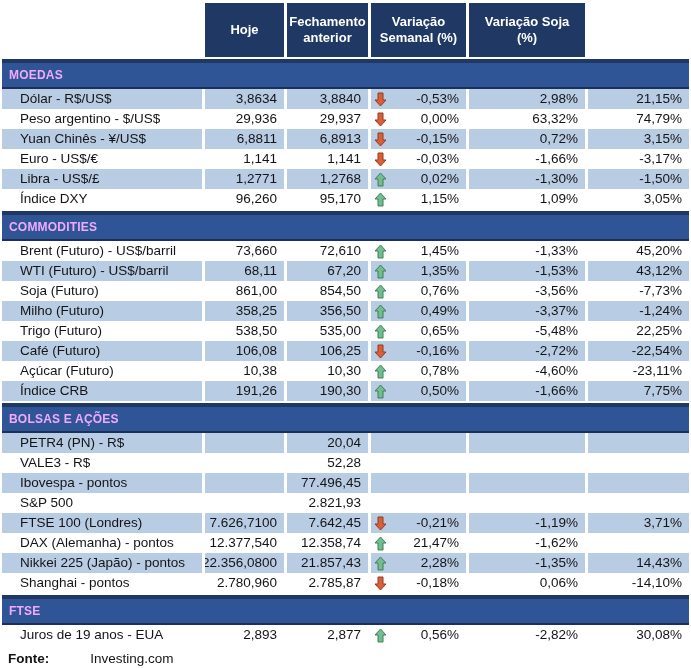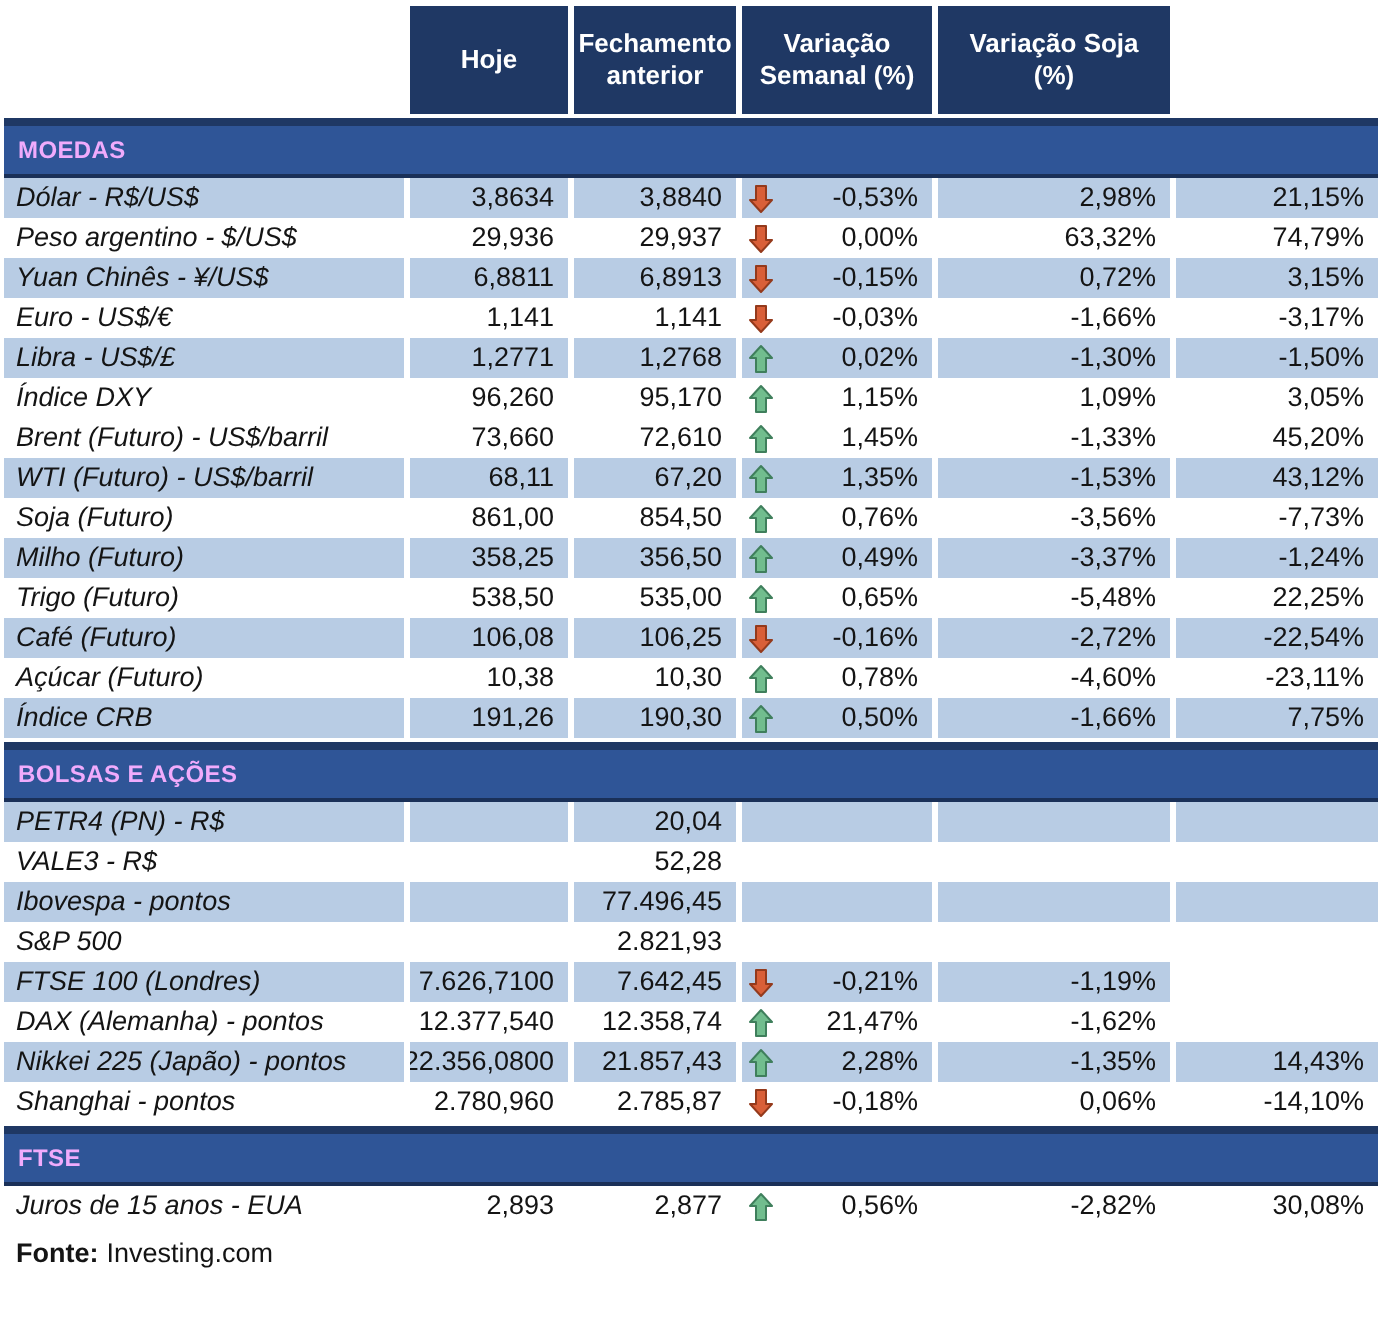--- a/index.html
+++ b/index.html
@@ -48,32 +48,33 @@
   .row { height:20px; }
   .cell {
     display:flex; align-items:center;
     font-size:13.5px;
     line-height:20px;
     white-space:nowrap;
     overflow:hidden;
   }
   .cell + .cell { border-left:3px solid #ffffff; }
   .shaded .cell { background:var(--row-alt); }
-  .c-label { padding-left:6px;font-style:italic; }
+  .c-label { padding-left:18px; }
   .c-num { justify-content:flex-end; padding-right:7px; }
   .c-vard { justify-content:space-between; padding:0 7px 0 3px; }
   .trend { display:flex; align-items:center; width:13px; height:15px; }
   .trend svg { display:block; }
   
   .fonte {
     margin-top:2px;
     height:22px;
     display:flex; align-items:center;
     font-size:13.5px;
     padding-left:6px;
+    gap:37px;
   }
   .fonte .b { font-weight:bold; margin-right:4px; }
 </style>
 </head>
 <body>
 
 <div class="sheet">
   <div class="grid-row header-row">
     <div class="hcell empty"></div>
     <div class="hcell">Hoje</div>
@@ -167,20 +168,21 @@
           <span class="trend">
             <svg width="13" height="15" viewBox="0 0 12 15">
               <path d="M6 1 L11.5 7 L8.5 7 L8.5 14 L3.5 14 L3.5 7 L0.5 7 Z" fill="#71BD8E" stroke="#3F7F5C" stroke-width="1" stroke-linejoin="round"></path>
             </svg>
           </span>
           <span>1,15%</span>
         </div>
         <div class="cell c-num">1,09%</div>
         <div class="cell c-num">3,05%</div>
       </div>
+      <div class="section-bar">COMMODITIES</div>
       <div class="grid-row row">
         <div class="cell c-label">Brent (Futuro) - US$/barril</div>
         <div class="cell c-num">73,660</div>
         <div class="cell c-num">72,610</div>
         <div class="cell c-vard">
           <span class="trend">
             <svg width="13" height="15" viewBox="0 0 12 15">
               <path d="M6 1 L11.5 7 L8.5 7 L8.5 14 L3.5 14 L3.5 7 L0.5 7 Z" fill="#71BD8E" stroke="#3F7F5C" stroke-width="1" stroke-linejoin="round"></path>
             </svg>
           </span>
@@ -345,20 +347,21 @@
         <div class="cell c-num">7.642,45</div>
         <div class="cell c-vard">
           <span class="trend">
             <svg width="13" height="15" viewBox="0 0 12 15">
               <path d="M6 14 L11.5 8 L8.5 8 L8.5 1 L3.5 1 L3.5 8 L0.5 8 Z" fill="#D95F38" stroke="#943A1C" stroke-width="1" stroke-linejoin="round"></path>
             </svg>
           </span>
           <span>-0,21%</span>
         </div>
         <div class="cell c-num">-1,19%</div>
+        <div class="cell c-num">3,71%</div>
       </div>
       <div class="grid-row row">
         <div class="cell c-label">DAX (Alemanha) - pontos</div>
         <div class="cell c-num">12.377,540</div>
         <div class="cell c-num">12.358,74</div>
         <div class="cell c-vard">
           <span class="trend">
             <svg width="13" height="15" viewBox="0 0 12 15">
               <path d="M6 1 L11.5 7 L8.5 7 L8.5 14 L3.5 14 L3.5 7 L0.5 7 Z" fill="#71BD8E" stroke="#3F7F5C" stroke-width="1" stroke-linejoin="round"></path>
             </svg>
@@ -392,21 +395,21 @@
               <path d="M6 14 L11.5 8 L8.5 8 L8.5 1 L3.5 1 L3.5 8 L0.5 8 Z" fill="#D95F38" stroke="#943A1C" stroke-width="1" stroke-linejoin="round"></path>
             </svg>
           </span>
           <span>-0,18%</span>
         </div>
         <div class="cell c-num">0,06%</div>
         <div class="cell c-num">-14,10%</div>
       </div>
       <div class="section-bar">FTSE</div>
       <div class="grid-row row">
-        <div class="cell c-label">Juros de 15 anos - EUA</div>
+        <div class="cell c-label">Juros de 19 anos - EUA</div>
         <div class="cell c-num">2,893</div>
         <div class="cell c-num">2,877</div>
         <div class="cell c-vard">
           <span class="trend">
             <svg width="13" height="15" viewBox="0 0 12 15">
               <path d="M6 1 L11.5 7 L8.5 7 L8.5 14 L3.5 14 L3.5 7 L0.5 7 Z" fill="#71BD8E" stroke="#3F7F5C" stroke-width="1" stroke-linejoin="round"></path>
             </svg>
           </span>
           <span>0,56%</span>
         </div>

